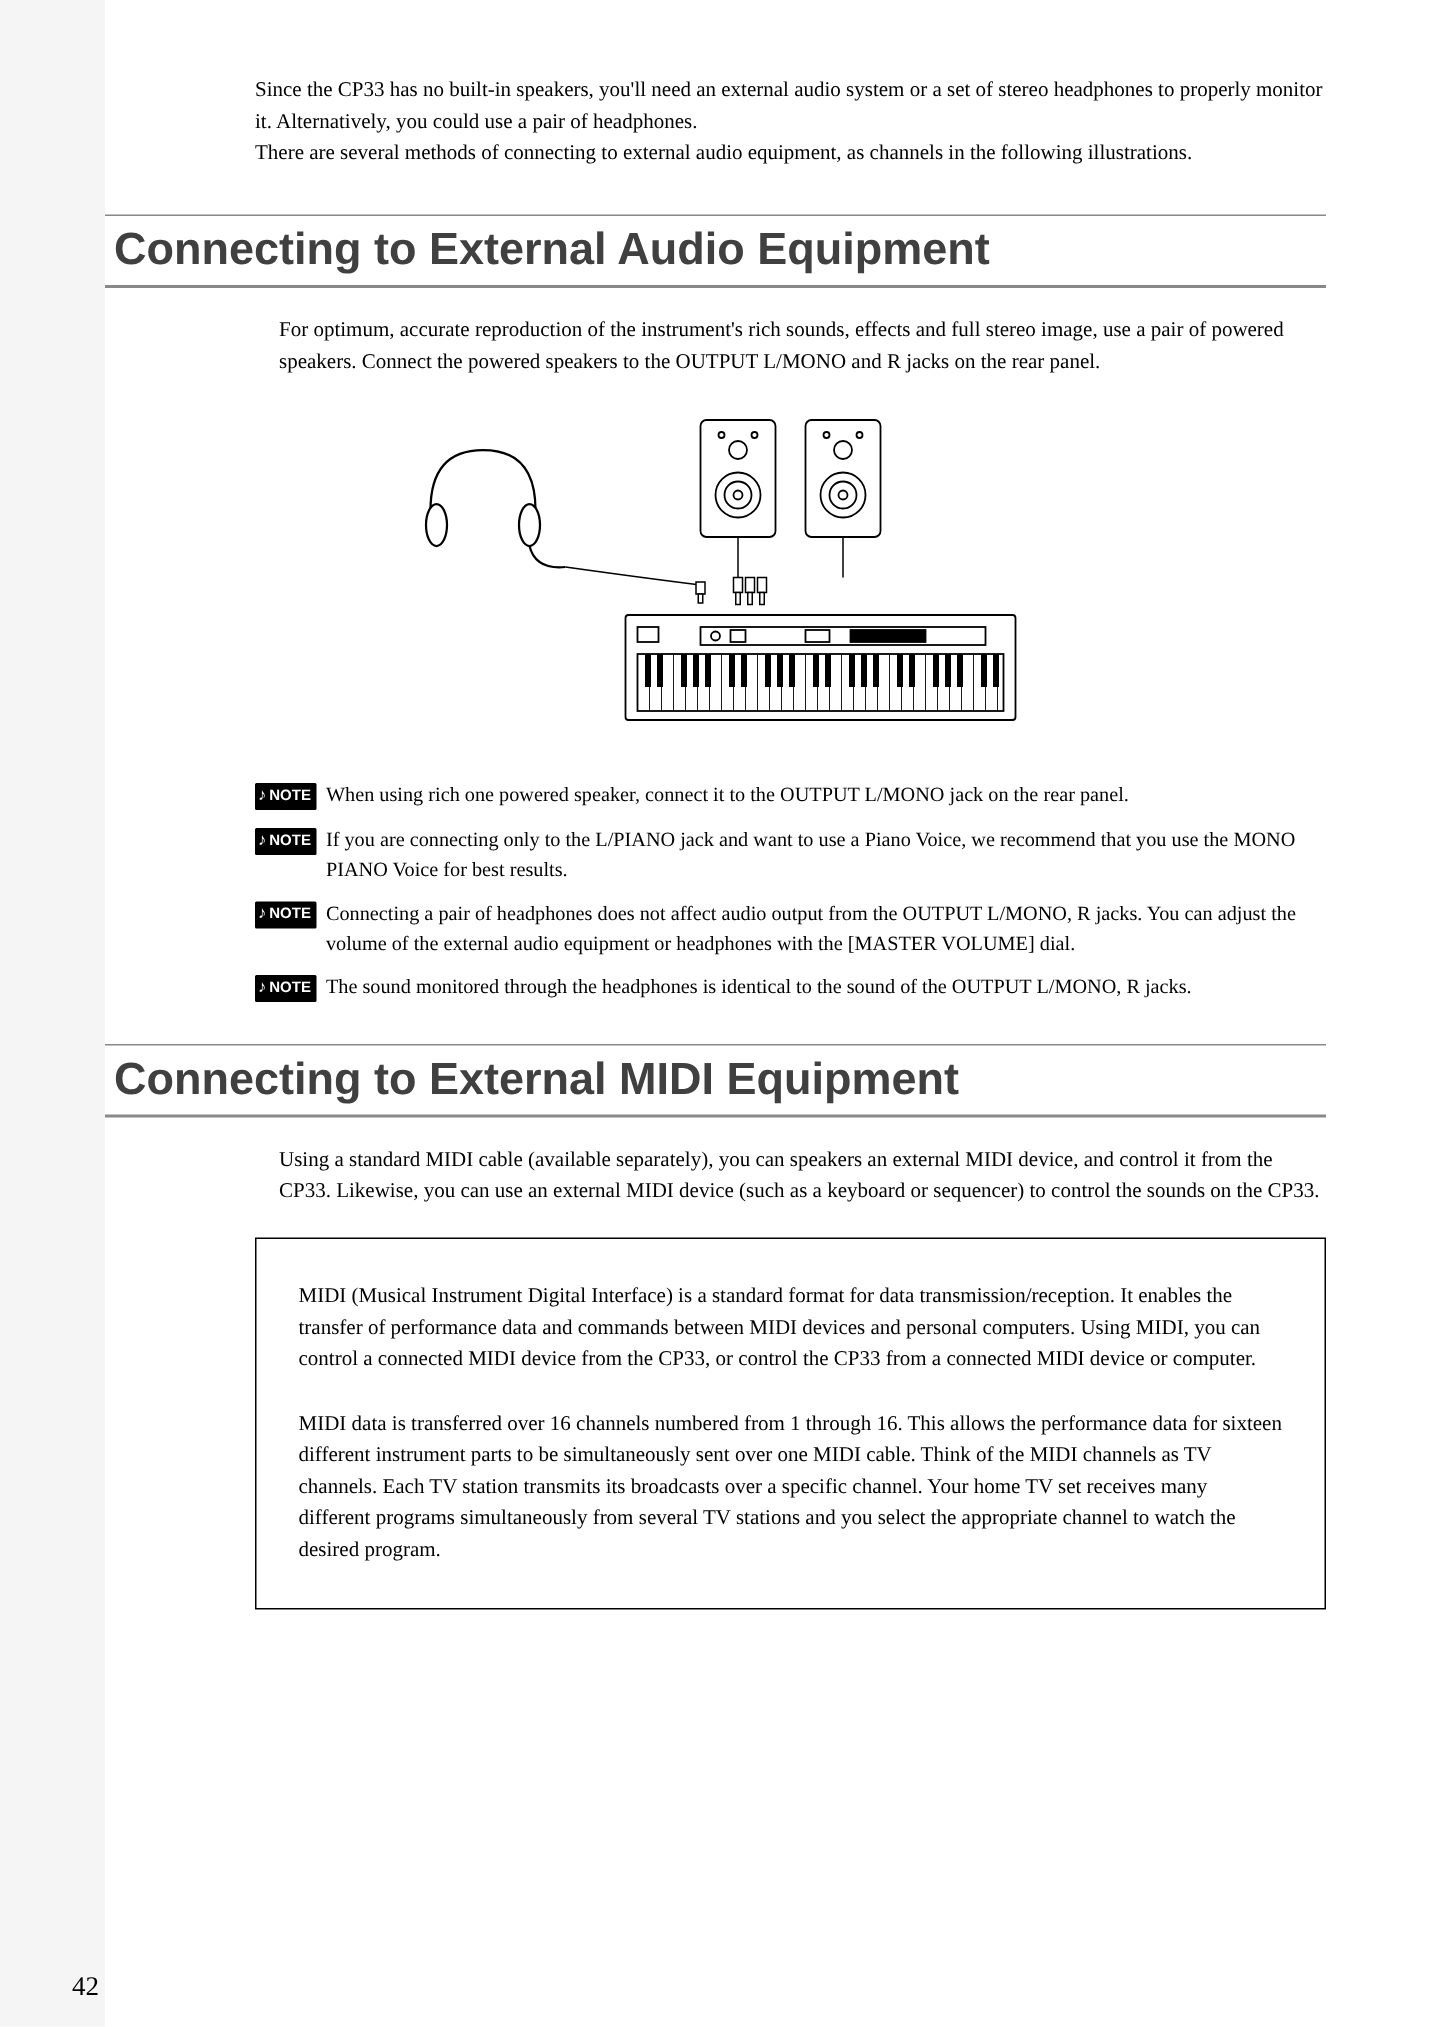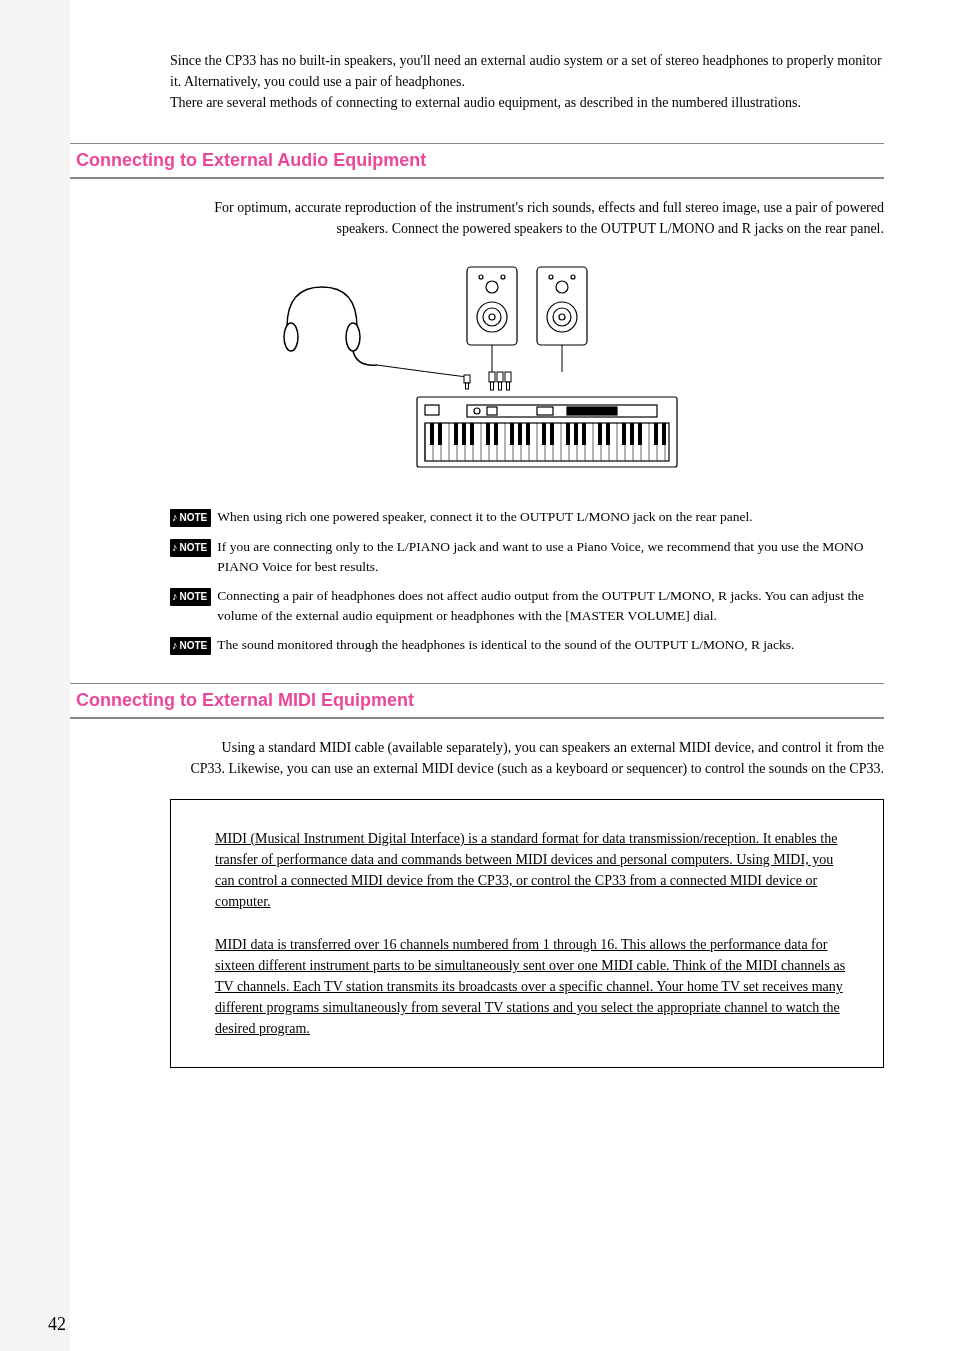--- a/index.html
+++ b/index.html
@@ -1,43 +1,43 @@
 <!DOCTYPE html>
 <html><head>
 <meta charset="utf-8">
 <style>
 * { box-sizing: border-box; margin: 0; padding: 0; }
 body { background: #fff; font-family: Georgia, 'Times New Roman', serif; color: #000; width: 954px; min-height: 1351px; position: relative; }
 .page { padding: 50px 70px 50px 70px; }
 .left-margin-bar { position: absolute; left: 0; top: 0; width: 70px; height: 1351px; background: #f5f5f5; }
 .content { position: relative; margin-left: 0; }
 .intro-text { font-size: 14px; line-height: 1.5; margin-left: 100px; margin-bottom: 30px; }
-.section-header { font-family: Arial, Helvetica, sans-serif; font-weight: bold; font-size: 18px; color: #ec4899; border-top: 1px solid #888; border-bottom: 2px solid #888; padding: 6px 0 6px 6px; margin-bottom: 18px; }
-.body-text { font-size: 14px; line-height: 1.5; margin-left: 116px; margin-bottom: 14px; text-align: right; }
+.section-header { font-family: Arial, Helvetica, sans-serif; font-weight: bold; font-size: 30px; color: #404040; border-top: 1px solid #888; border-bottom: 2px solid #888; padding: 6px 0 6px 6px; margin-bottom: 18px; }
+.body-text { font-size: 14px; line-height: 1.5; margin-left: 116px; margin-bottom: 14px; }
 .diagram { display: flex; justify-content: center; margin: 18px 0 30px 0; }
 .diagram svg { display: block; }
 .note-row { display: flex; align-items: flex-start; margin-left: 100px; margin-bottom: 10px; font-size: 13.5px; line-height: 1.45; }
 .note-badge { flex: 0 0 auto; display: inline-flex; align-items: center; background: #000; color: #fff; font-family: Arial, Helvetica, sans-serif; font-size: 10px; font-weight: bold; padding: 1px 4px 1px 2px; margin-right: 6px; margin-top: 2px; border-radius: 1px; }
 .note-badge .eighth { margin-right: 2px; font-size: 11px; }
 .note-text { flex: 1; }
-.info-box { border: 1px solid #000; margin: 20px 0 12px 100px; padding: 28px 28px 28px 44px; text-decoration: underline; }
+.info-box { border: 1px solid #000; margin: 20px 0 12px 100px; padding: 28px 28px 28px 28px; }
 .info-box p { font-size: 14px; line-height: 1.5; margin-bottom: 22px; }
 .info-box p:last-child { margin-bottom: 0; }
 .page-number { position: absolute; left: 48px; bottom: 16px; font-family: Georgia, serif; font-size: 18px; }
 </style>
 </head>
 <body>
 
 <div class="left-margin-bar"></div>
 
 <div class="page content">
 
   <div class="intro-text">
     <span>Since the CP33 has no built-in speakers, you'll need an external audio system or a set of stereo headphones to properly monitor it. Alternatively, you could use a pair of headphones.</span><br>
-    <span>There are several methods of connecting to external audio equipment, as described in the numbered illustrations.</span>
+    <span>There are several methods of connecting to external audio equipment, as channels in the following illustrations.</span>
   </div>
 
   <div class="section-header">Connecting to External Audio Equipment</div>
 
   <div class="body-text">For optimum, accurate reproduction of the instrument's rich sounds, effects and full stereo image, use a pair of powered speakers. Connect the powered speakers to the OUTPUT L/MONO and R jacks on the rear panel.</div>
 
   <div class="diagram">
     <svg width="420" height="220" viewBox="0 0 420 220">
 
       <g stroke="#000" stroke-width="1.5" fill="none">

